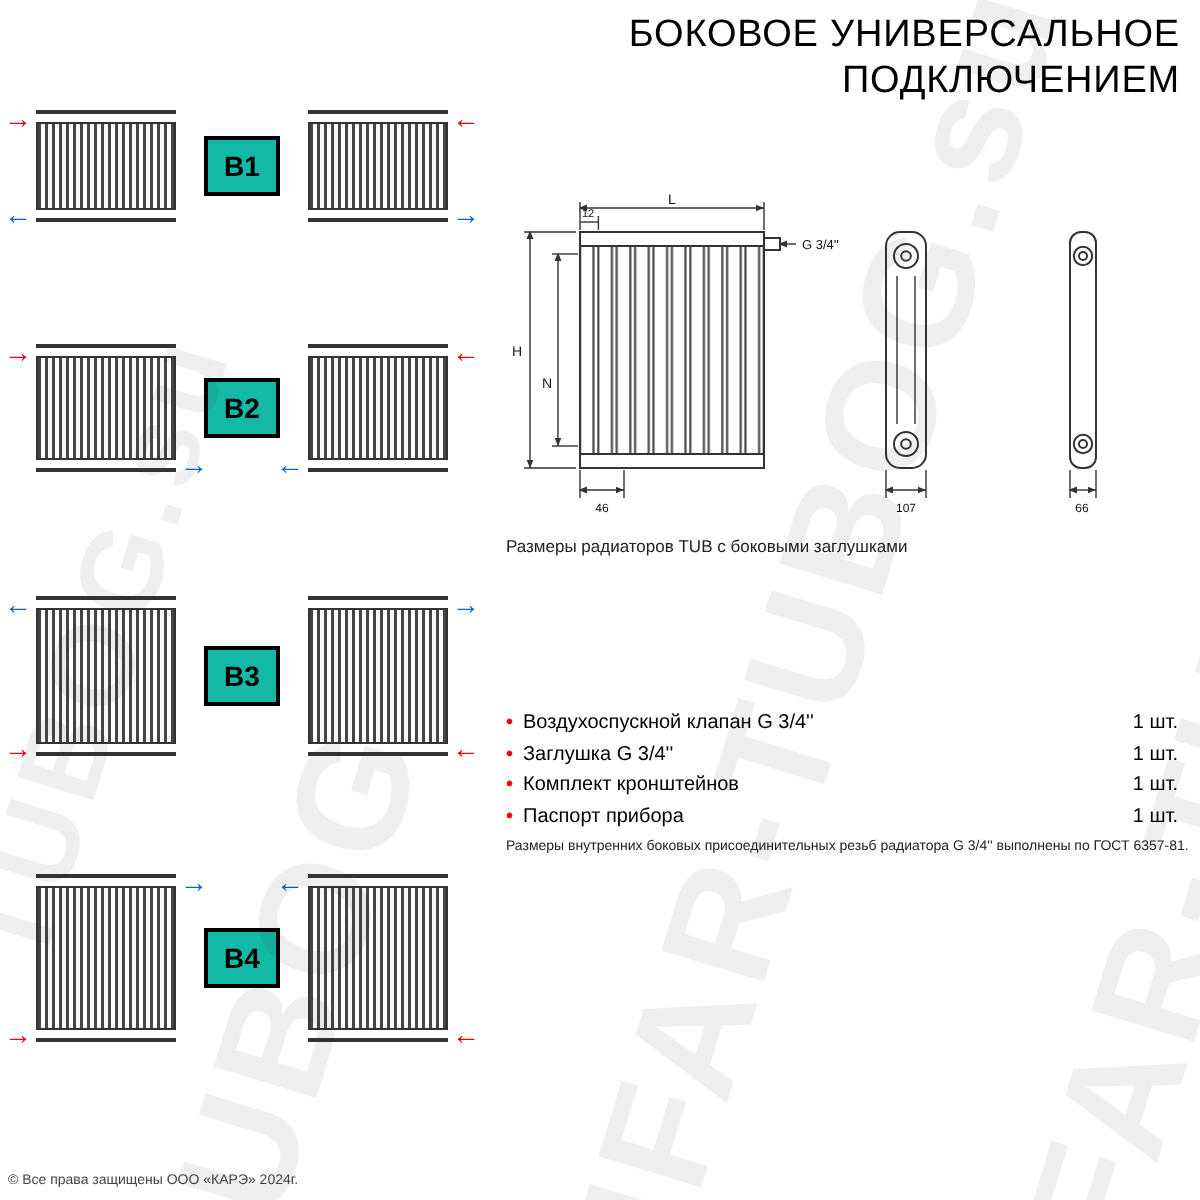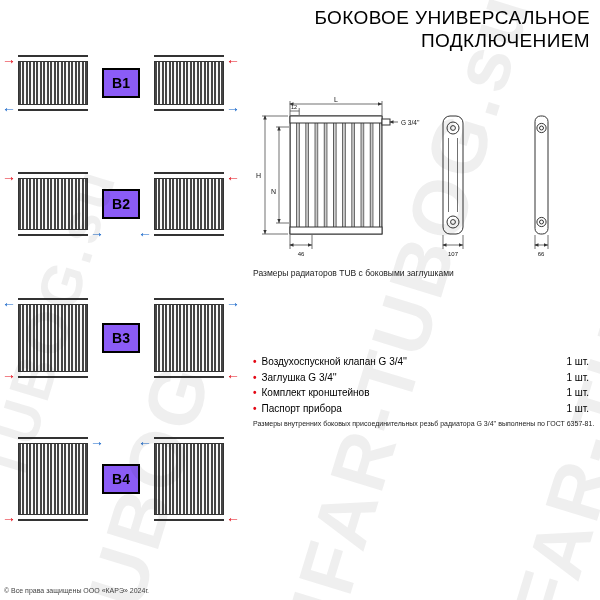--- a/index.html
+++ b/index.html
@@ -34,21 +34,21 @@
   .radiator::before{top:0;}
   .radiator::after{bottom:0;border-top:1px solid #333;border-bottom:2px solid #333;}
   .arrow{position:absolute;font-size:14px;font-weight:bold;line-height:1;}
   .arrow.red{color:#e30613;}
   .arrow.blue{color:#1062c8;}
   .arrow.tl{left:-16px;top:-3px;}
   .arrow.bl{left:-16px;bottom:-3px;}
   .arrow.tr{right:-16px;top:-3px;}
   .arrow.br{right:-16px;bottom:-3px;}
   .scheme-label{width:34px;height:26px;border:2px solid #000;display:flex;align-items:center;
-      justify-content:center;font-weight:bold;font-size:14px;background:#8b5cf6;}
+      justify-content:center;font-weight:bold;font-size:14px;background:#14b8a6;}
 
   
   .drawing{position:absolute;left:252px;top:96px;z-index:2;}
   .drawing-caption{position:absolute;left:253px;top:268px;font-size:8.5px;color:#222;z-index:2;}
 
   
   .package{position:absolute;left:253px;top:356px;width:336px;z-index:2;}
   .pkg-heading{font-weight:bold;font-size:11.5px;margin-bottom:2px;}
   .pkg-subheading{font-weight:bold;font-size:11.5px;color:#e30613;margin-bottom:8px;}
   .pkg-item{display:flex;justify-content:space-between;font-size:10px;margin-bottom:4.5px;}

